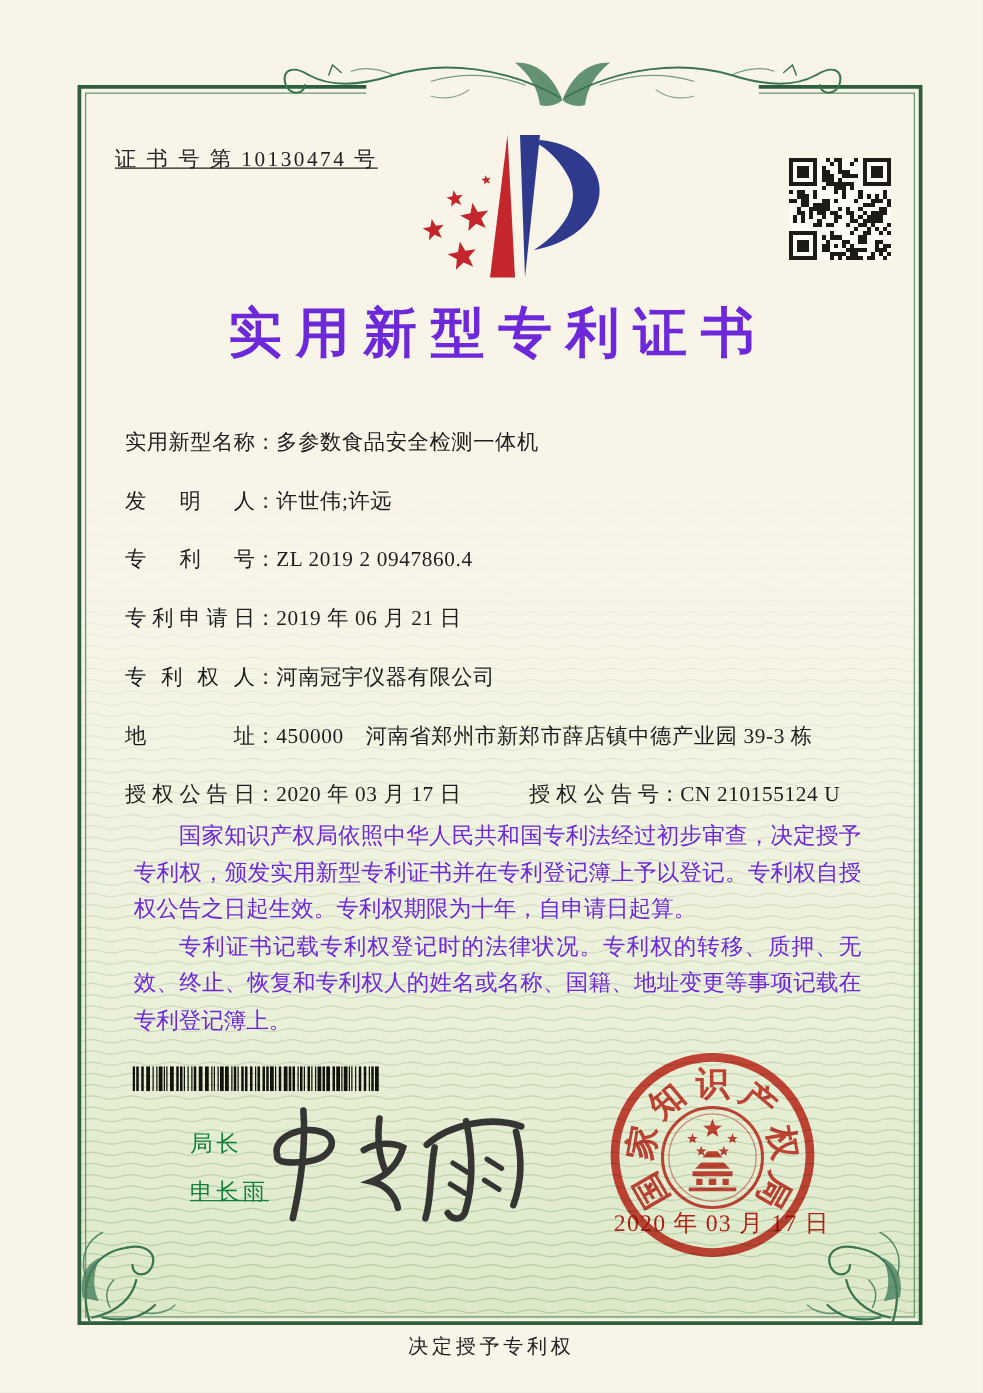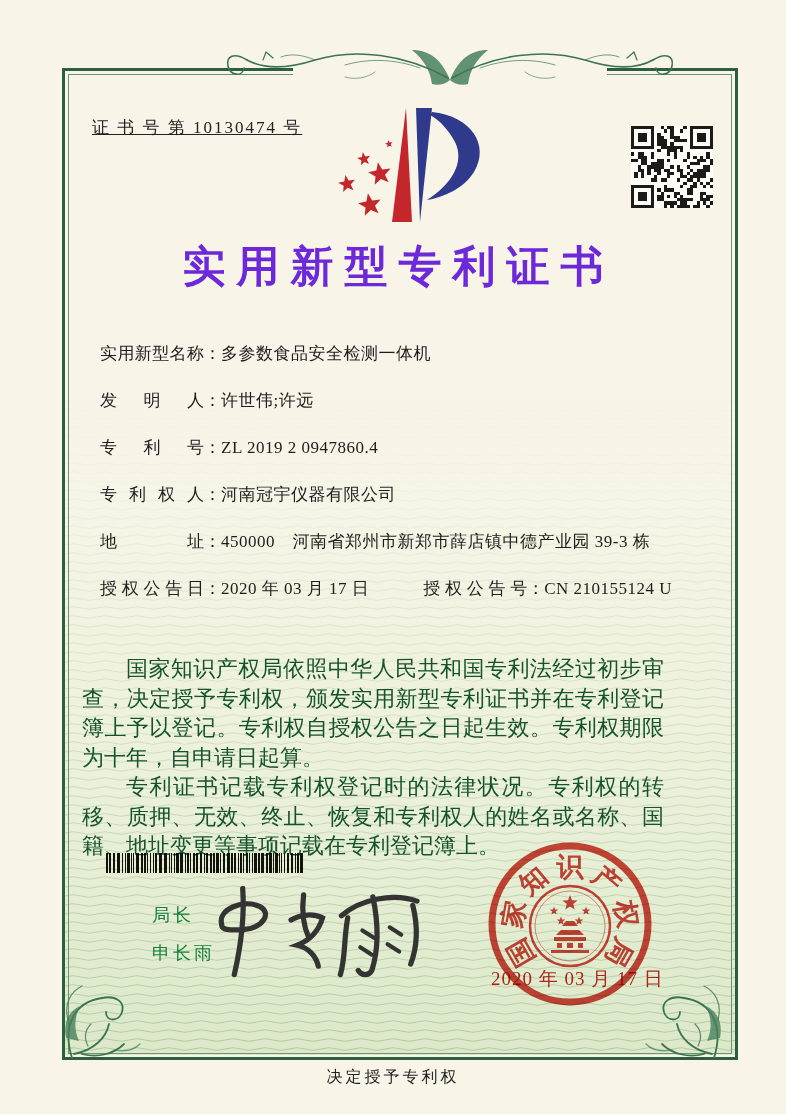--- a/index.html
+++ b/index.html
@@ -16,21 +16,21 @@
   .certno{left:92px;top:116px;font-size:17px;letter-spacing:2px;color:#222;text-decoration:underline;}
   .title{left:0;top:238px;width:786px;text-align:center;font-size:43px;font-weight:600;
          letter-spacing:11px;text-indent:11px;color:#6d28d9;}
   
   .fields{left:100px;top:340px;width:590px;font-size:17px;}
   .frow{height:27px;line-height:27px;margin-bottom:20px;white-space:nowrap;}
   .flabel{display:inline-block;width:104px;text-align:justify;text-align-last:justify;vertical-align:top;}
   .fvalue{letter-spacing:.5px;}
   .pair2{margin-left:54px;}
   
-  .paras{left:82px;top:654px;width:582px;font-size:22px;line-height:29.5px;text-align:justify;color:#14532d;}
+  .paras{left:107px;top:654px;width:582px;font-size:18px;line-height:29.5px;text-align:justify;color:#6d28d9;}
   .paras p{margin:0;text-indent:2em;}
   
   .signer{left:112px;font-size:18px;letter-spacing:3px;color:#15803d;margin-left:40px;}
   .sig-svg{left:205px;top:878px;}
   .seal-svg{left:477px;top:831px;opacity:.9;mix-blend-mode:multiply;}
   .seal-date{left:491px;top:966px;font-size:19px;letter-spacing:1px;color:#c8281e;white-space:nowrap;
              mix-blend-mode:multiply;}
   .barcode{left:106px;top:853px;mix-blend-mode:multiply;}
   .pageinfo{left:0;top:1023px;width:786px;text-align:center;font-size:15px;letter-spacing:2px;}
   .backnote{left:0;top:1067px;width:786px;text-align:center;font-size:16px;letter-spacing:3px;color:#222;}
@@ -479,20 +479,23 @@
     <div class="frow">
       <span class="flabel">实用新型名称</span><span>：</span><span class="fvalue">多参数食品安全检测一体机</span>
     </div>
     <div class="frow">
       <span class="flabel">发明人</span><span>：</span><span class="fvalue">许世伟;许远</span>
     </div>
     <div class="frow">
       <span class="flabel">专利号</span><span>：</span><span class="fvalue">ZL 2019 2 0947860.4</span>
     </div>
     <div class="frow">
+      <span class="flabel">专利申请日</span><span>：</span><span class="fvalue">2019 年 06 月 21 日</span>
+    </div>
+    <div class="frow">
       <span class="flabel">专利权人</span><span>：</span><span class="fvalue">河南冠宇仪器有限公司</span>
     </div>
     <div class="frow">
       <span class="flabel">地址</span><span>：</span><span class="fvalue">450000　河南省郑州市新郑市薛店镇中德产业园 39-3 栋</span>
     </div>
     <div class="frow">
       <span class="flabel">授权公告日</span><span>：</span><span class="fvalue">2020 年 03 月 17 日</span><span class="flabel pair2">授权公告号</span><span>：</span><span class="fvalue">CN 210155124 U</span>
     </div>
   </div>
 
@@ -558,21 +561,21 @@
       <rect x="175" y="0" width="1" height="20" fill="#15140f"></rect>
       <rect x="178" y="0" width="1" height="20" fill="#15140f"></rect>
       <rect x="181" y="0" width="2" height="20" fill="#15140f"></rect>
       <rect x="185" y="0" width="2" height="20" fill="#15140f"></rect>
       <rect x="189" y="0" width="1" height="20" fill="#15140f"></rect>
       <rect x="191" y="0" width="2" height="20" fill="#15140f"></rect>
       <rect x="194" y="0" width="3" height="20" fill="#15140f"></rect>
     </svg>
 
   <div class="abs signer" style="top:903px;">局长</div>
-  <div class="abs signer" style="top:941px;">申长雨</div>
+  <div class="abs signer" style="top:941px;text-decoration:underline;">申长雨</div>
 
   <svg class="abs sig-svg" width="235" height="105" viewBox="0 0 220 100">
     <g stroke="#262626" stroke-width="5" fill="none" stroke-linecap="round" opacity=".92">
       <path d="M34,10 C36,38 32,66 26,92"></path>
       <path d="M14,44 C10,30 34,20 50,27 C62,33 54,47 36,49 C24,50 13,50 14,44"></path>
       <path d="M92,16 C90,32 92,46 97,57"></path>
       <path d="M80,40 C90,34 102,34 110,38 C106,52 96,60 86,64 C96,66 104,74 106,84"></path>
       <path d="M128,36 C146,20 178,14 200,22"></path>
       <path d="M158,18 C163,42 164,66 157,88 C154,94 147,93 144,88"></path>
       <path d="M134,38 C130,60 132,76 127,92"></path>

